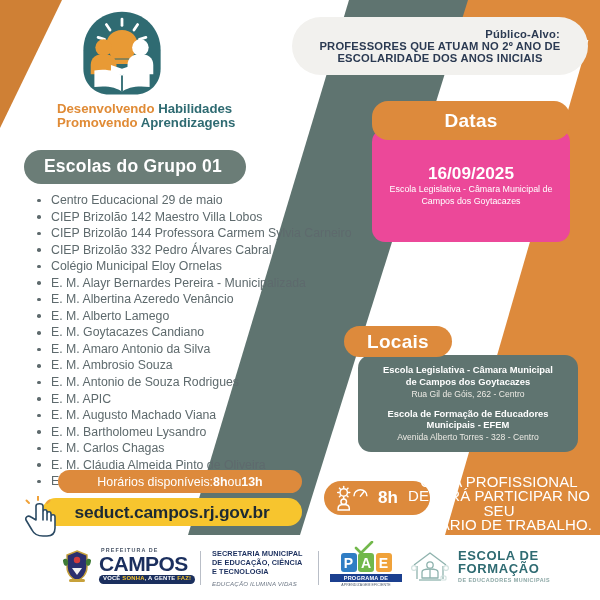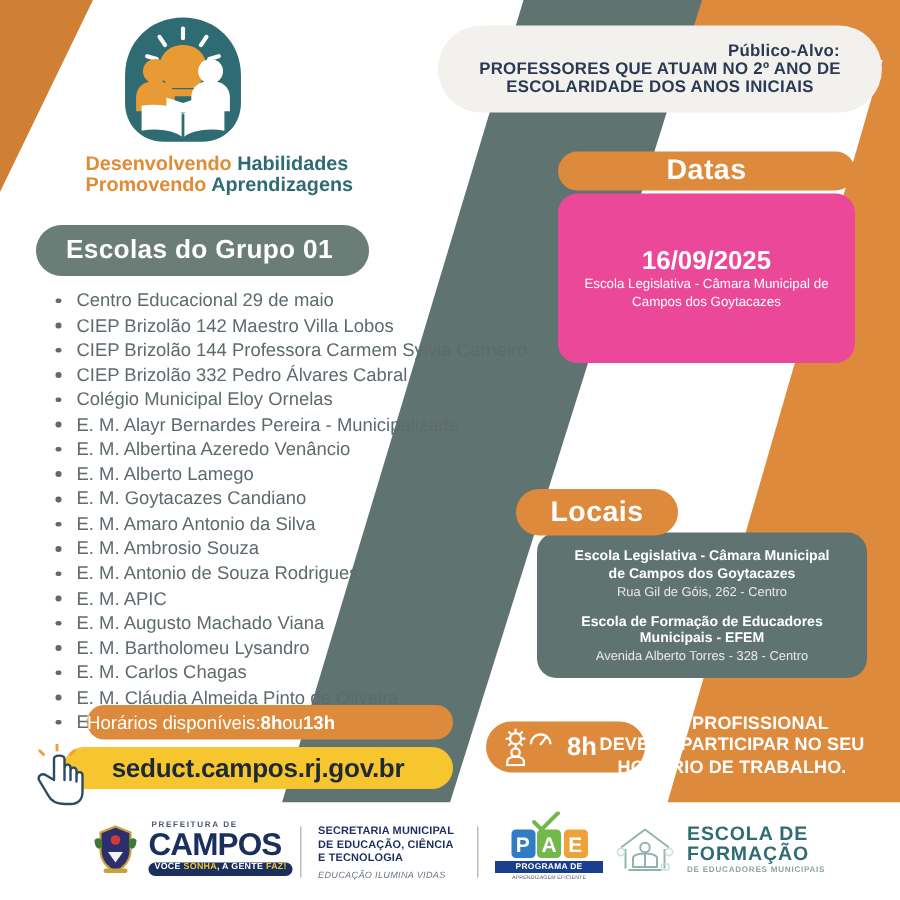--- a/index.html
+++ b/index.html
@@ -53,21 +53,21 @@
     width:3.6px;height:3.6px;border-radius:50%;background:#5e6a6d;
   }
 
   
   .datas-card{
     position:absolute;left:372px;top:129px;width:198px;height:113px;
     background:#ec4899;border-radius:13px;z-index:4;
     display:flex;flex-direction:column;align-items:center;justify-content:center;gap:6px;
   }
   .datas-pill{
-    position:absolute;left:372px;top:101px;width:198px;height:26px;
+    position:absolute;left:372px;top:101px;width:198px;height:39px;
     background:#dd8a3c;border-radius:16px;z-index:6;
     display:flex;align-items:center;justify-content:center;
     color:#fff;font-size:19px;font-weight:bold;letter-spacing:.3px;
   }
   .date-block{text-align:center;color:#ffffff;padding:0 6px;}
   .date-big{font-size:17.2px;font-weight:bold;line-height:1.1;}
   .date-sub{font-size:8.9px;line-height:11.4px;margin-top:1px;}
 
   
   .locais-card{
@@ -82,43 +82,43 @@
     color:#fff;font-size:19px;font-weight:bold;letter-spacing:.3px;
   }
   .local-block{text-align:center;color:#fff;padding:0 6px;}
   .local-name{font-size:9.4px;font-weight:bold;line-height:11.8px;}
   .local-addr{font-size:8.6px;line-height:11px;color:#eceae4;margin-top:1px;}
 
   
   .hours-pill{
     position:absolute;left:58px;top:470px;width:244px;height:23px;
     background:#dd8a3c;border-radius:12px;z-index:6;
-    display:flex;align-items:center;
+    display:flex;align-items:center;justify-content:center;
     color:#fff;font-size:12.4px;
   }
   .hours-pill b{color:#fff;font-weight:bold;}
   .site-pill{
     position:absolute;left:42px;top:498px;width:260px;height:28px;
     background:#f7c52e;border-radius:14px;z-index:6;
     display:flex;align-items:center;justify-content:center;
     color:#1d2a33;font-size:17.4px;font-weight:bold;letter-spacing:-.2px;
   }
   .hand-icon{position:absolute;left:18px;top:496px;width:40px;height:44px;z-index:7;}
 
   
   .eighth-pill{
     position:absolute;left:324px;top:481px;width:106px;height:34px;
     background:#dd8a3c;border-radius:17px;z-index:6;
     display:flex;align-items:center;gap:6px;padding-left:10px;box-sizing:border-box;
   }
   .eighth-icon{width:38px;height:26px;}
   .eighth-txt{color:#fff;font-size:17px;font-weight:bold;}
   .note-right{
-    position:absolute;left:392px;top:475px;width:192px;z-index:6;
-    text-align:center;color:#ffffff;font-size:12px;font-weight:bold;
+    position:absolute;left:403px;top:475px;width:192px;z-index:6;
+    text-align:center;color:#ffffff;font-size:15px;font-weight:normal;
     line-height:14.4px;letter-spacing:.1px;
   }
   .f-campos{position:absolute;left:60px;top:548px;display:flex;align-items:center;gap:5px;}
   .crest{width:34px;height:36px;}
   .campos-txt{display:flex;flex-direction:column;line-height:1;}
   .campos-pref{font-size:5.4px;color:#4a5668;letter-spacing:1.1px;font-weight:bold;margin-left:2px;}
   .campos-big{font-size:21px;font-weight:bold;color:#1b2f5e;letter-spacing:-.6px;line-height:.95;}
   .campos-tag{background:#1b2f5e;color:#fff;font-size:5.9px;font-weight:bold;
               padding:1.5px 4px;border-radius:7px;letter-spacing:.2px;margin-top:1.5px;}
   .campos-tag i{color:#f7c52e;font-style:normal;}

